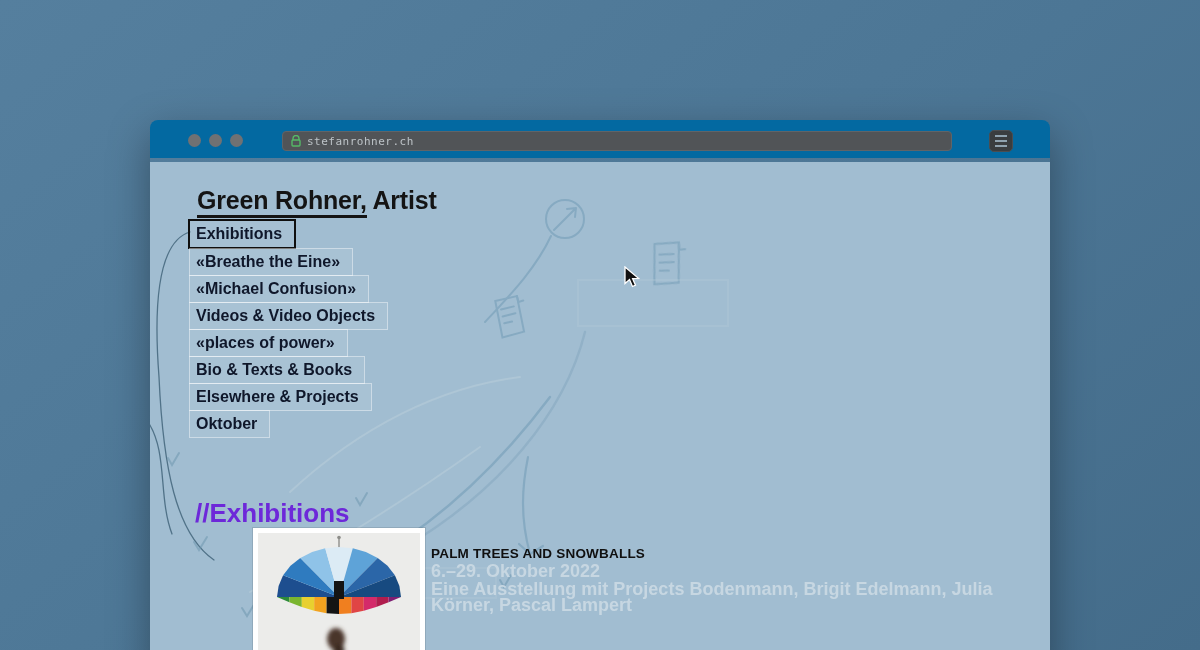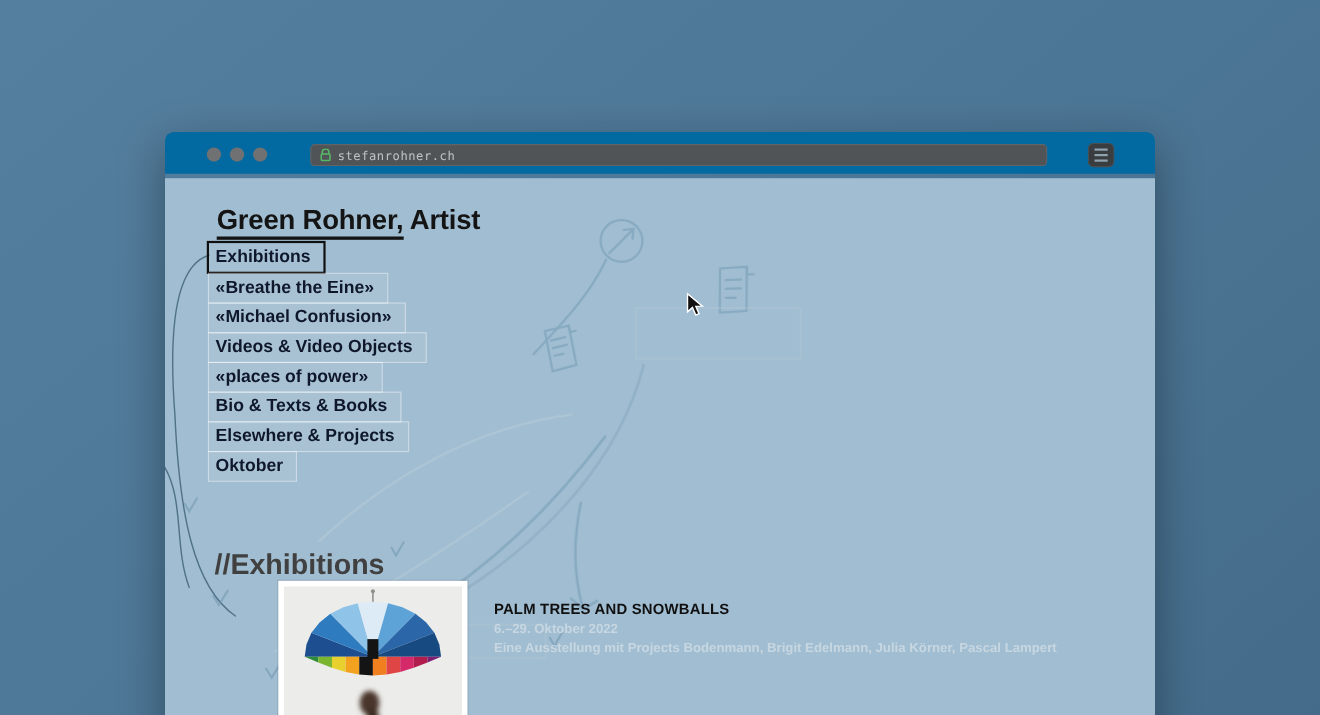--- a/index.html
+++ b/index.html
@@ -26,27 +26,27 @@
   .page{position:absolute;left:0;top:42px;width:900px;height:518px;background:#a1bdd1;overflow:hidden;}
   .doodles{position:absolute;left:0;top:0;pointer-events:none;}
   .content{position:relative;}
   .page-title{margin:24px 0 0 47px;font-size:25px;font-weight:700;color:#141414;letter-spacing:-.2px;}
   .page-title .underlined{border-bottom:3px solid #141414;padding-bottom:1px;}
   .nav{margin:5px 0 0 39px;display:flex;flex-direction:column;align-items:flex-start;}
   .nav a{display:block;font-size:16px;font-weight:700;color:#0f172a;text-decoration:none;
     line-height:25px;padding:0 12px 1px 6px;margin-top:-1px;
     border:1px solid rgba(255,255,255,.42);background:rgba(255,255,255,.08);}
   .nav a.active{border:2px solid #0f0f0f;margin-left:-1px;background:rgba(255,255,255,.06);}
-  .section-heading{margin:60px 0 0 45px;font-size:26px;line-height:30px;font-weight:700;color:#404040;}
+  .section-heading{margin:60px 0 0 45px;font-size:26px;line-height:30px;font-weight:700;color:#6d28d9;}
   .exhibit{display:flex;align-items:flex-start;margin:0 0 0 103px;}
   .thumb{width:172px;height:150px;box-sizing:border-box;background:#fff;padding:5px;
     box-shadow:0 0 0 1px rgba(0,0,0,.1);flex:none;}
-  .exhibit-text{padding-left:24px;width:640px;}
+  .exhibit-text{padding-left:6px;width:640px;}
   .ex-title{margin:18px 0 0;font-size:13.5px;font-weight:700;color:#101010;letter-spacing:.2px;}
-  .ex-date,.ex-desc,.ex-desc2{margin:2px 0 0;font-size:12px;font-weight:700;color:#c7d7e2;line-height:16px;}
+  .ex-date,.ex-desc,.ex-desc2{margin:2px 0 0;font-size:18px;font-weight:700;color:#c7d7e2;line-height:16px;}
   .cursor{position:absolute;left:624px;top:266px;pointer-events:none;}
 </style>
 </head>
 <body>
 
 <div class="window">
   <div class="chrome">
     <div class="dots">
       <span class="dot"></span>
       <span class="dot"></span>

